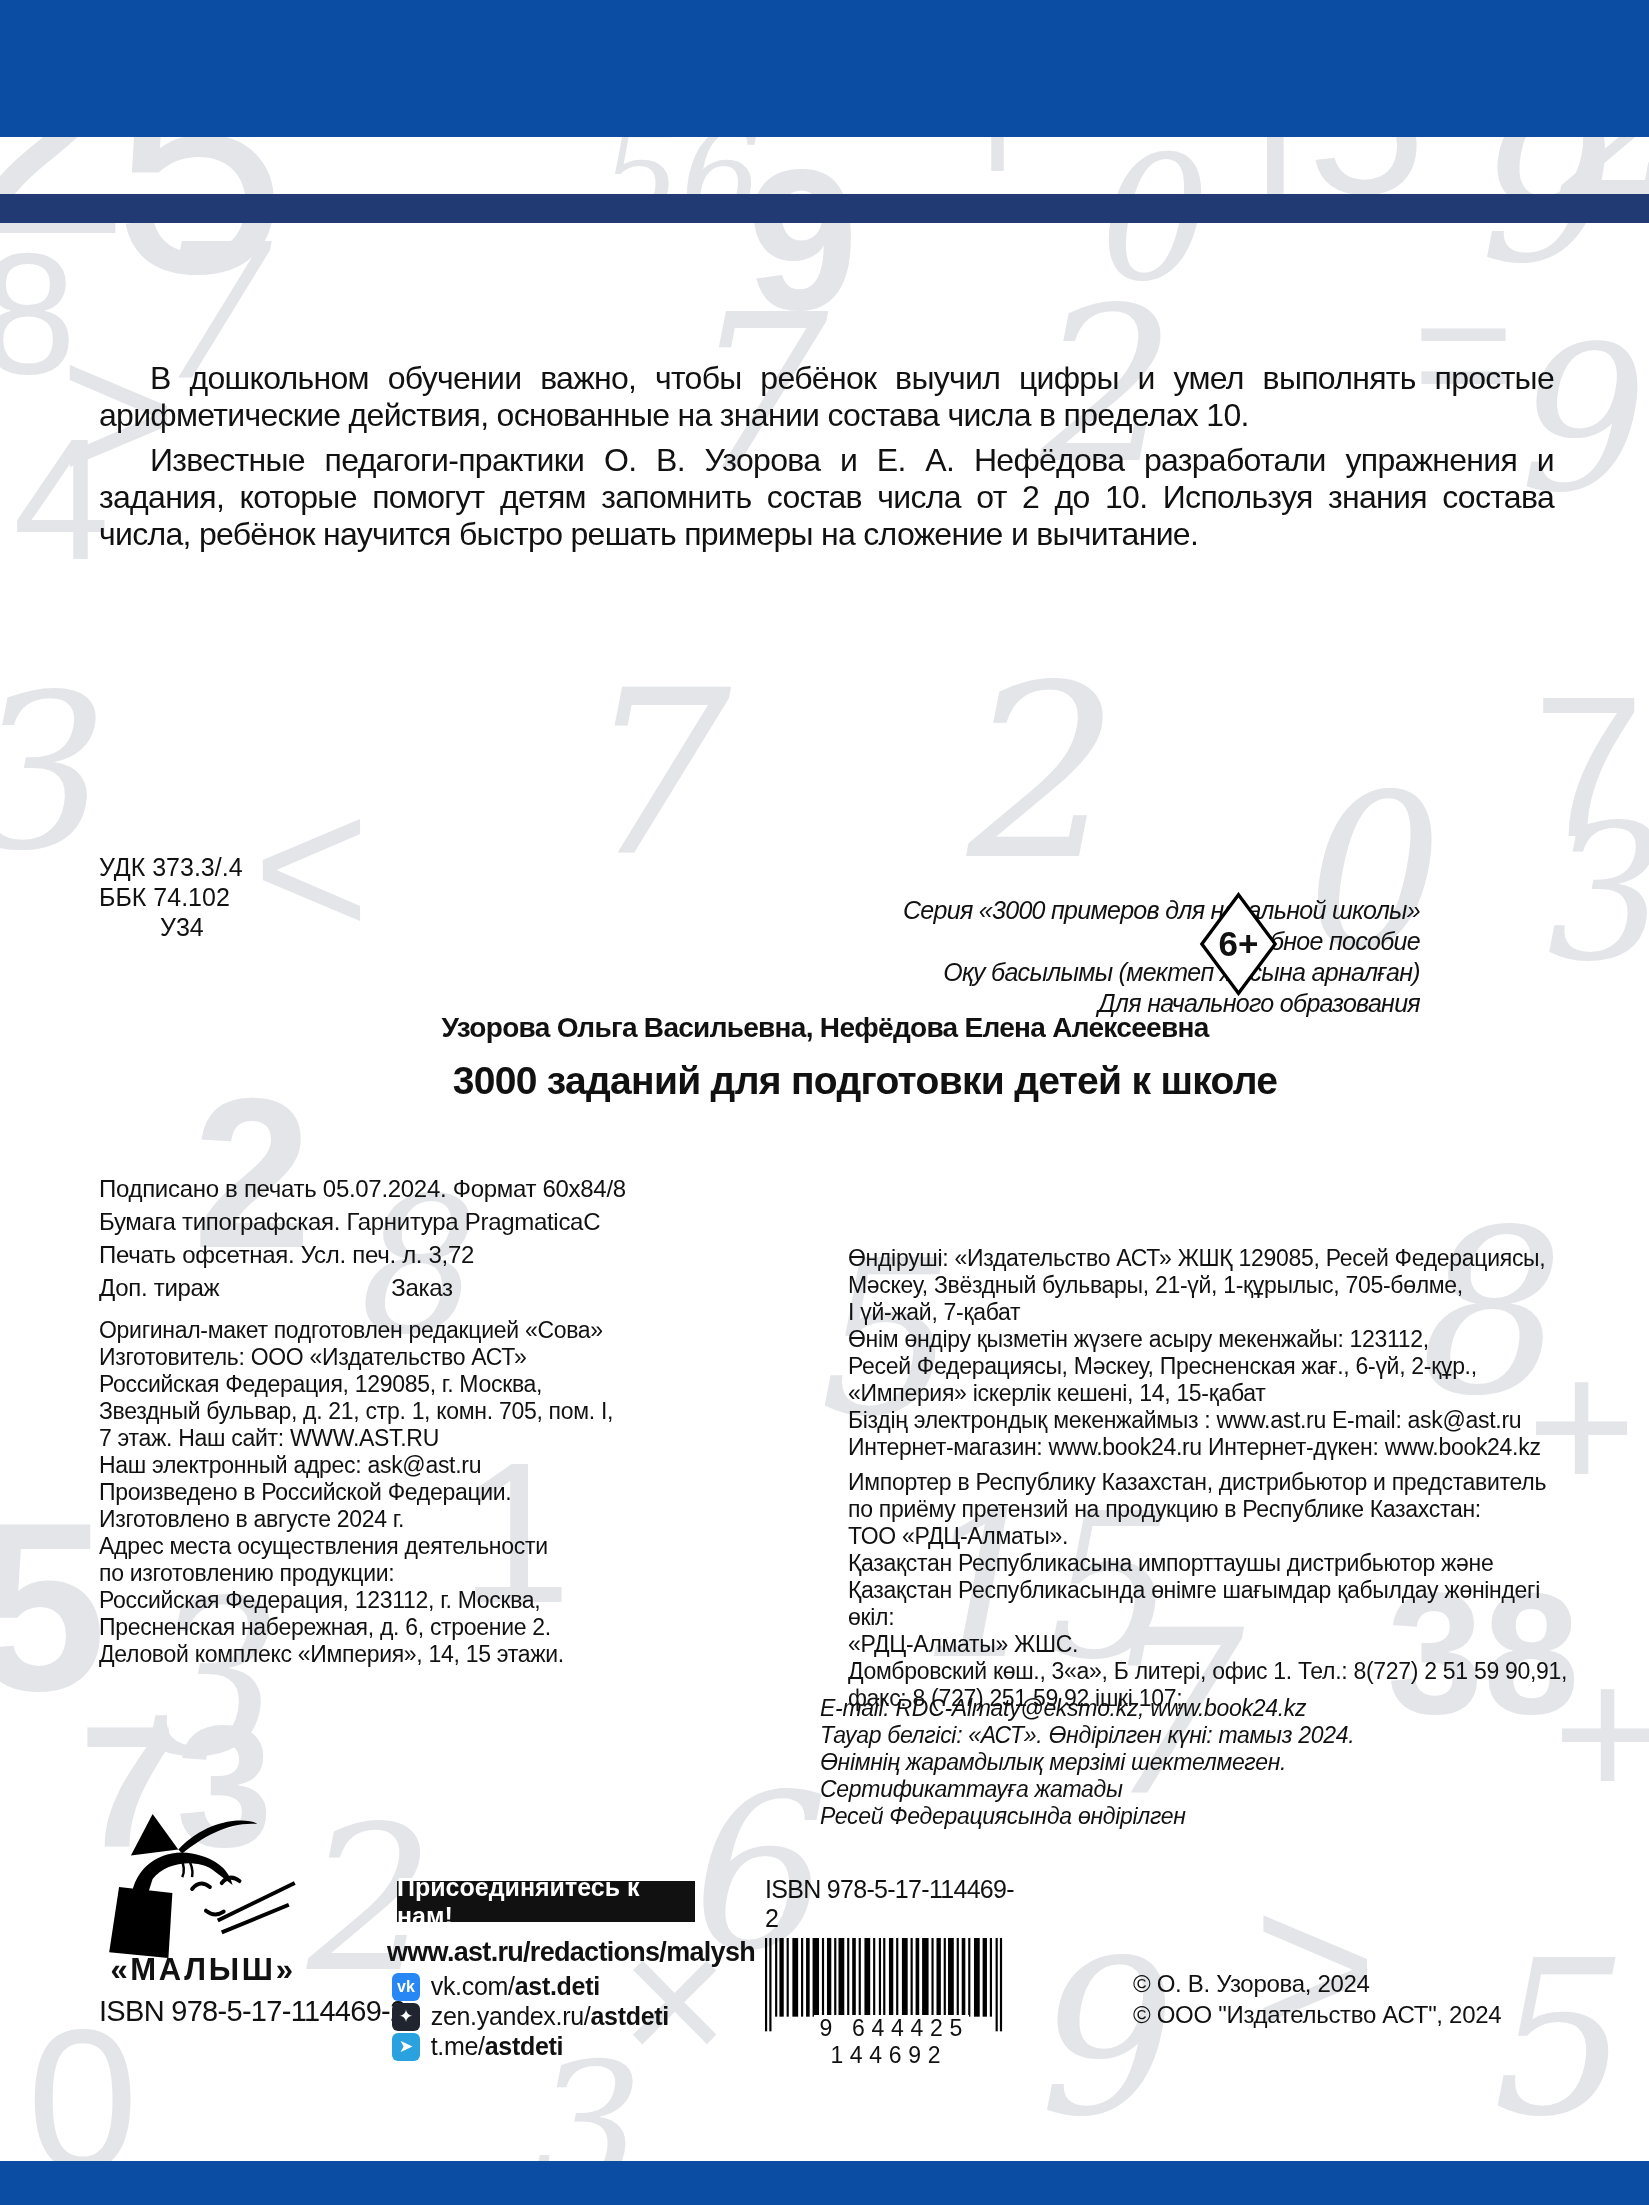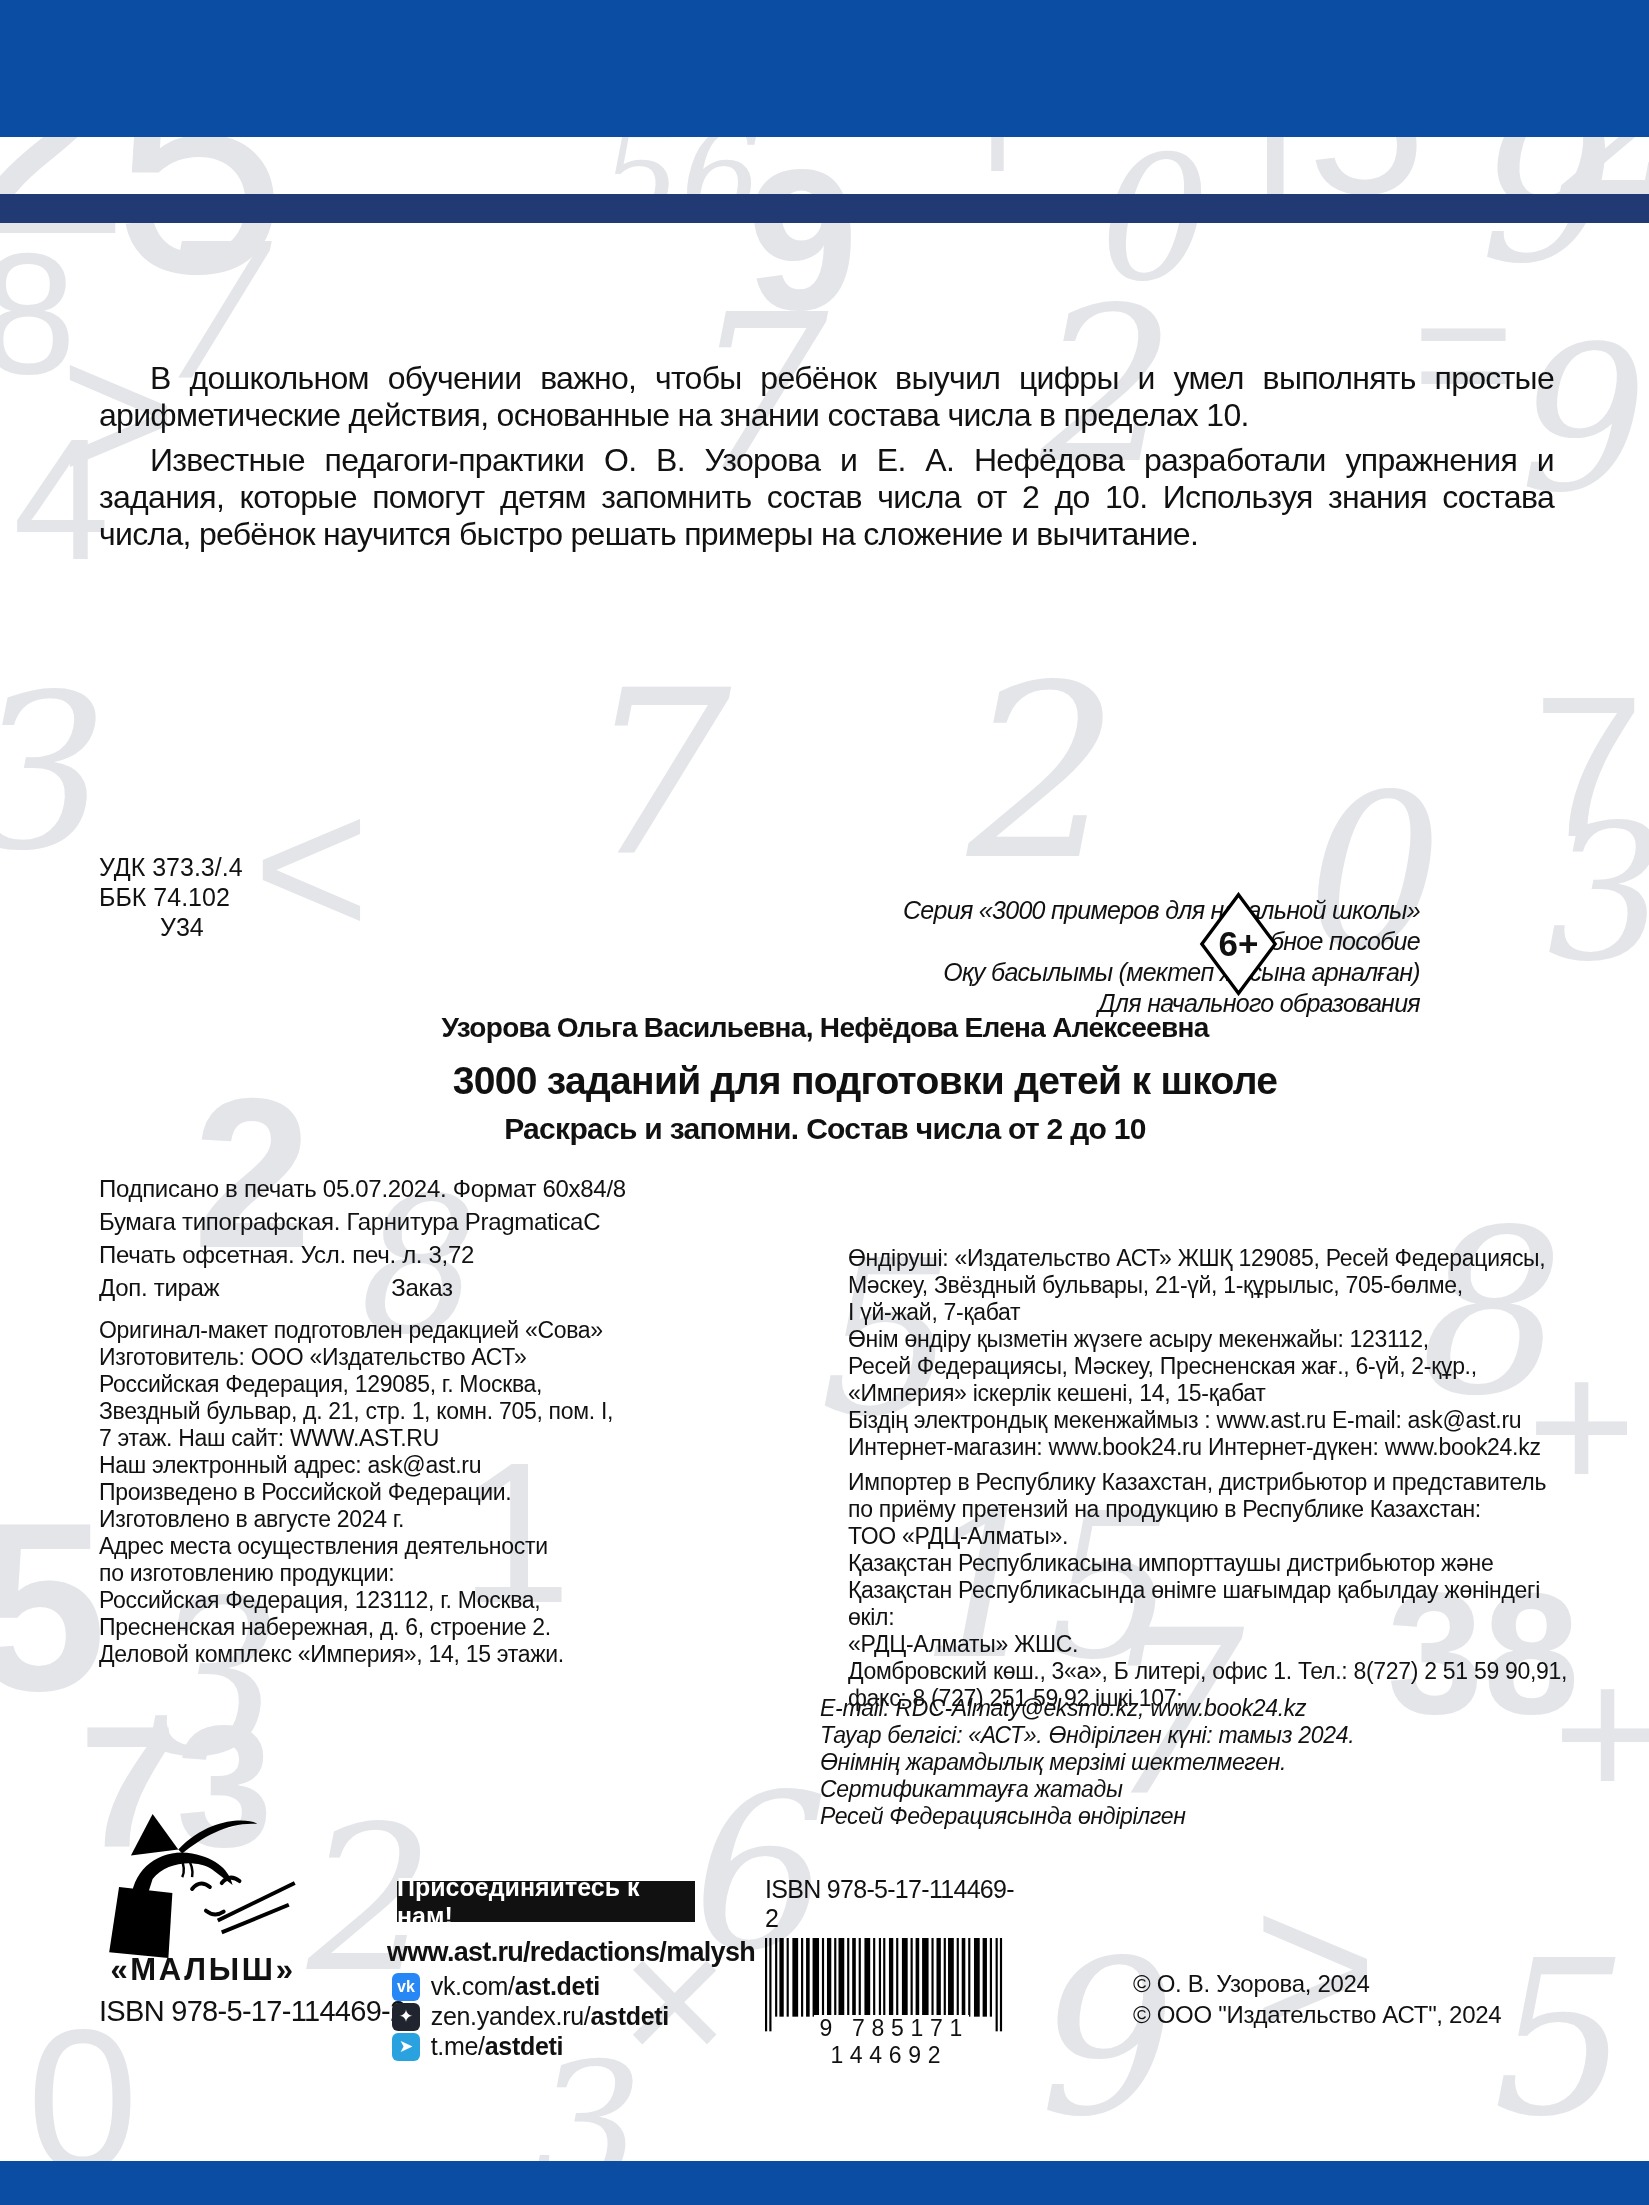--- a/index.html
+++ b/index.html
@@ -139,21 +139,20 @@
 
   <div class="layer agebadge">
     <svg width="79" height="104" viewBox="0 0 118 156">
       <polygon points="59,4 114,78 59,152 4,78" fill="#ffffff" stroke="#000000" stroke-width="5"></polygon>
     </svg>
     <div class="lbl">6+</div>
   </div>
 
   <div class="layer authors">Узорова Ольга Васильевна, Нефёдова Елена Алексеевна</div>
   <div class="layer btitle">3000 заданий для подготовки детей к школе</div>
-  <div class="layer bsub">Раскрась и запомни. Состав числа от 2 до 10</div>
 
   <div class="layer printinfo">
     <div class="pre">Подписано в печать 05.07.2024. Формат 60х84/8
 Бумага типографская. Гарнитура PragmaticaC
 Печать офсетная. Усл. печ. л. 3,72</div>
     <div class="printrow">
       <span>Доп. тираж</span>
       <span class="zakaz">Заказ</span>
     </div>
   </div>
@@ -265,20 +264,20 @@
         <rect x="266" y="0" width="3" height="118"></rect>
           <rect x="273" y="0" width="5" height="118"></rect>
         <rect x="282" y="0" width="3" height="118"></rect>
           <rect x="290" y="0" width="8" height="118"></rect>
         <rect x="302" y="0" width="6" height="118"></rect>
           <rect x="312" y="0" width="3" height="118"></rect>
         <rect x="320" y="0" width="3" height="140"></rect>
           <rect x="326" y="0" width="3" height="140"></rect>
       </g>
     </svg>
-    <div class="bdigits"><span>9 785171 144692</span></div>
+    <div class="bdigits"><span>9 644425 144692</span></div>
   </div>
 
   <div class="layer copyright pre">© О. В. Узорова, 2024
 © ООО "Издательство АСТ", 2024</div>
 
 </div>
 
 
 </body></html>

